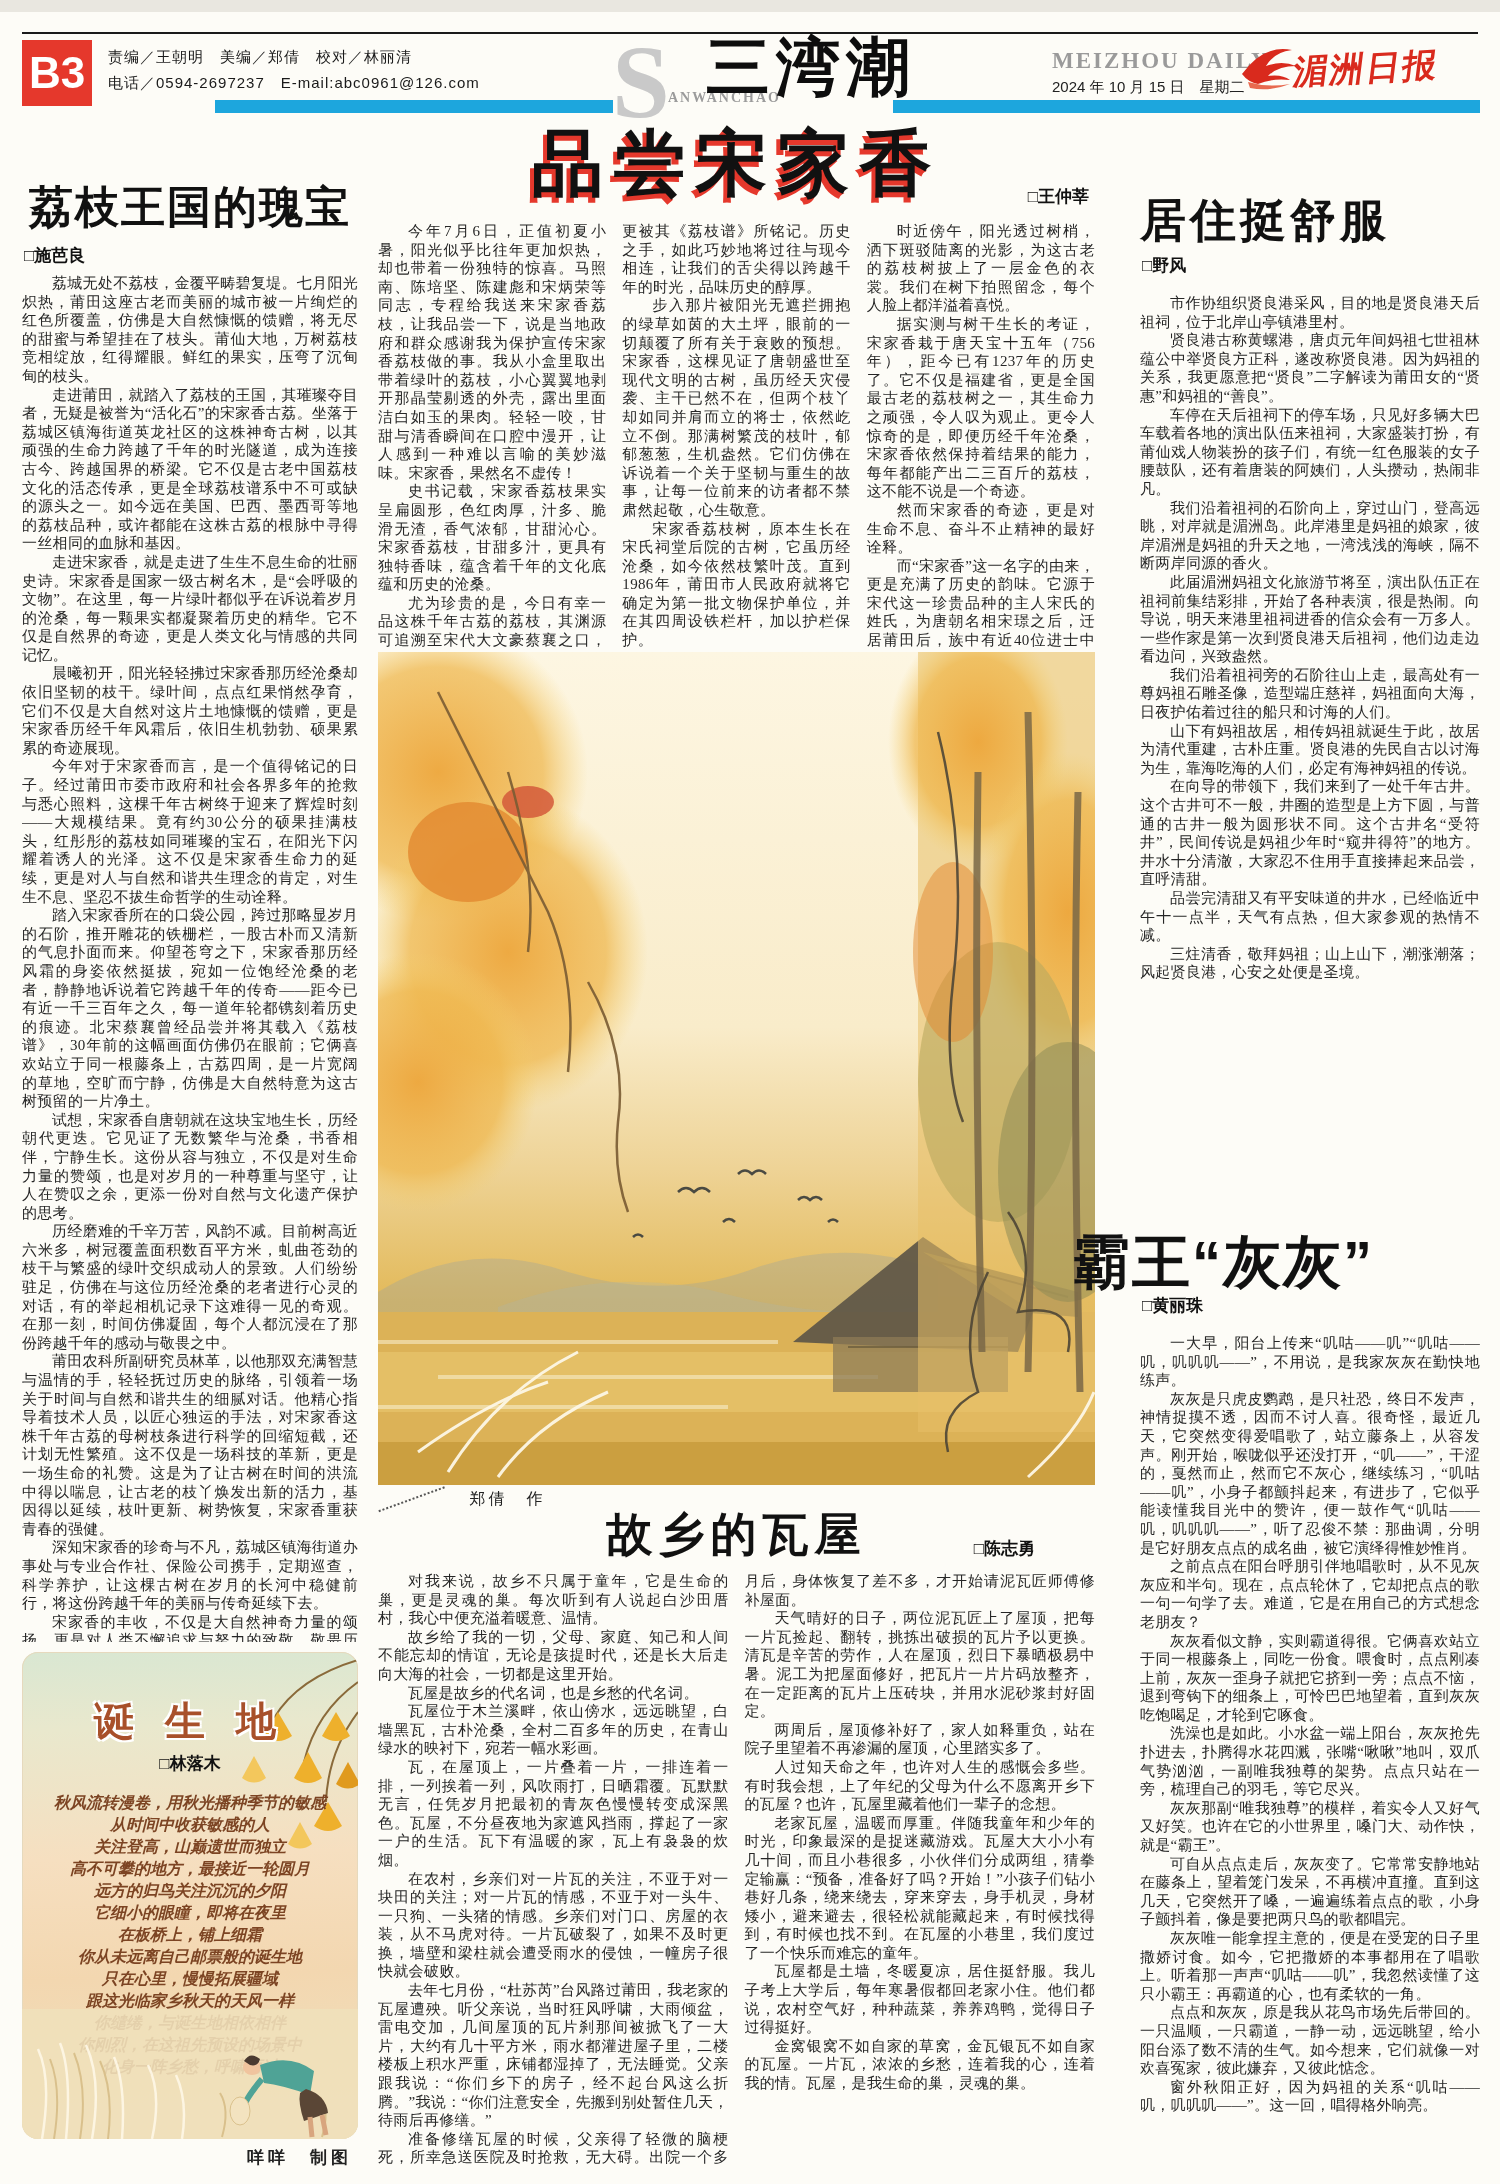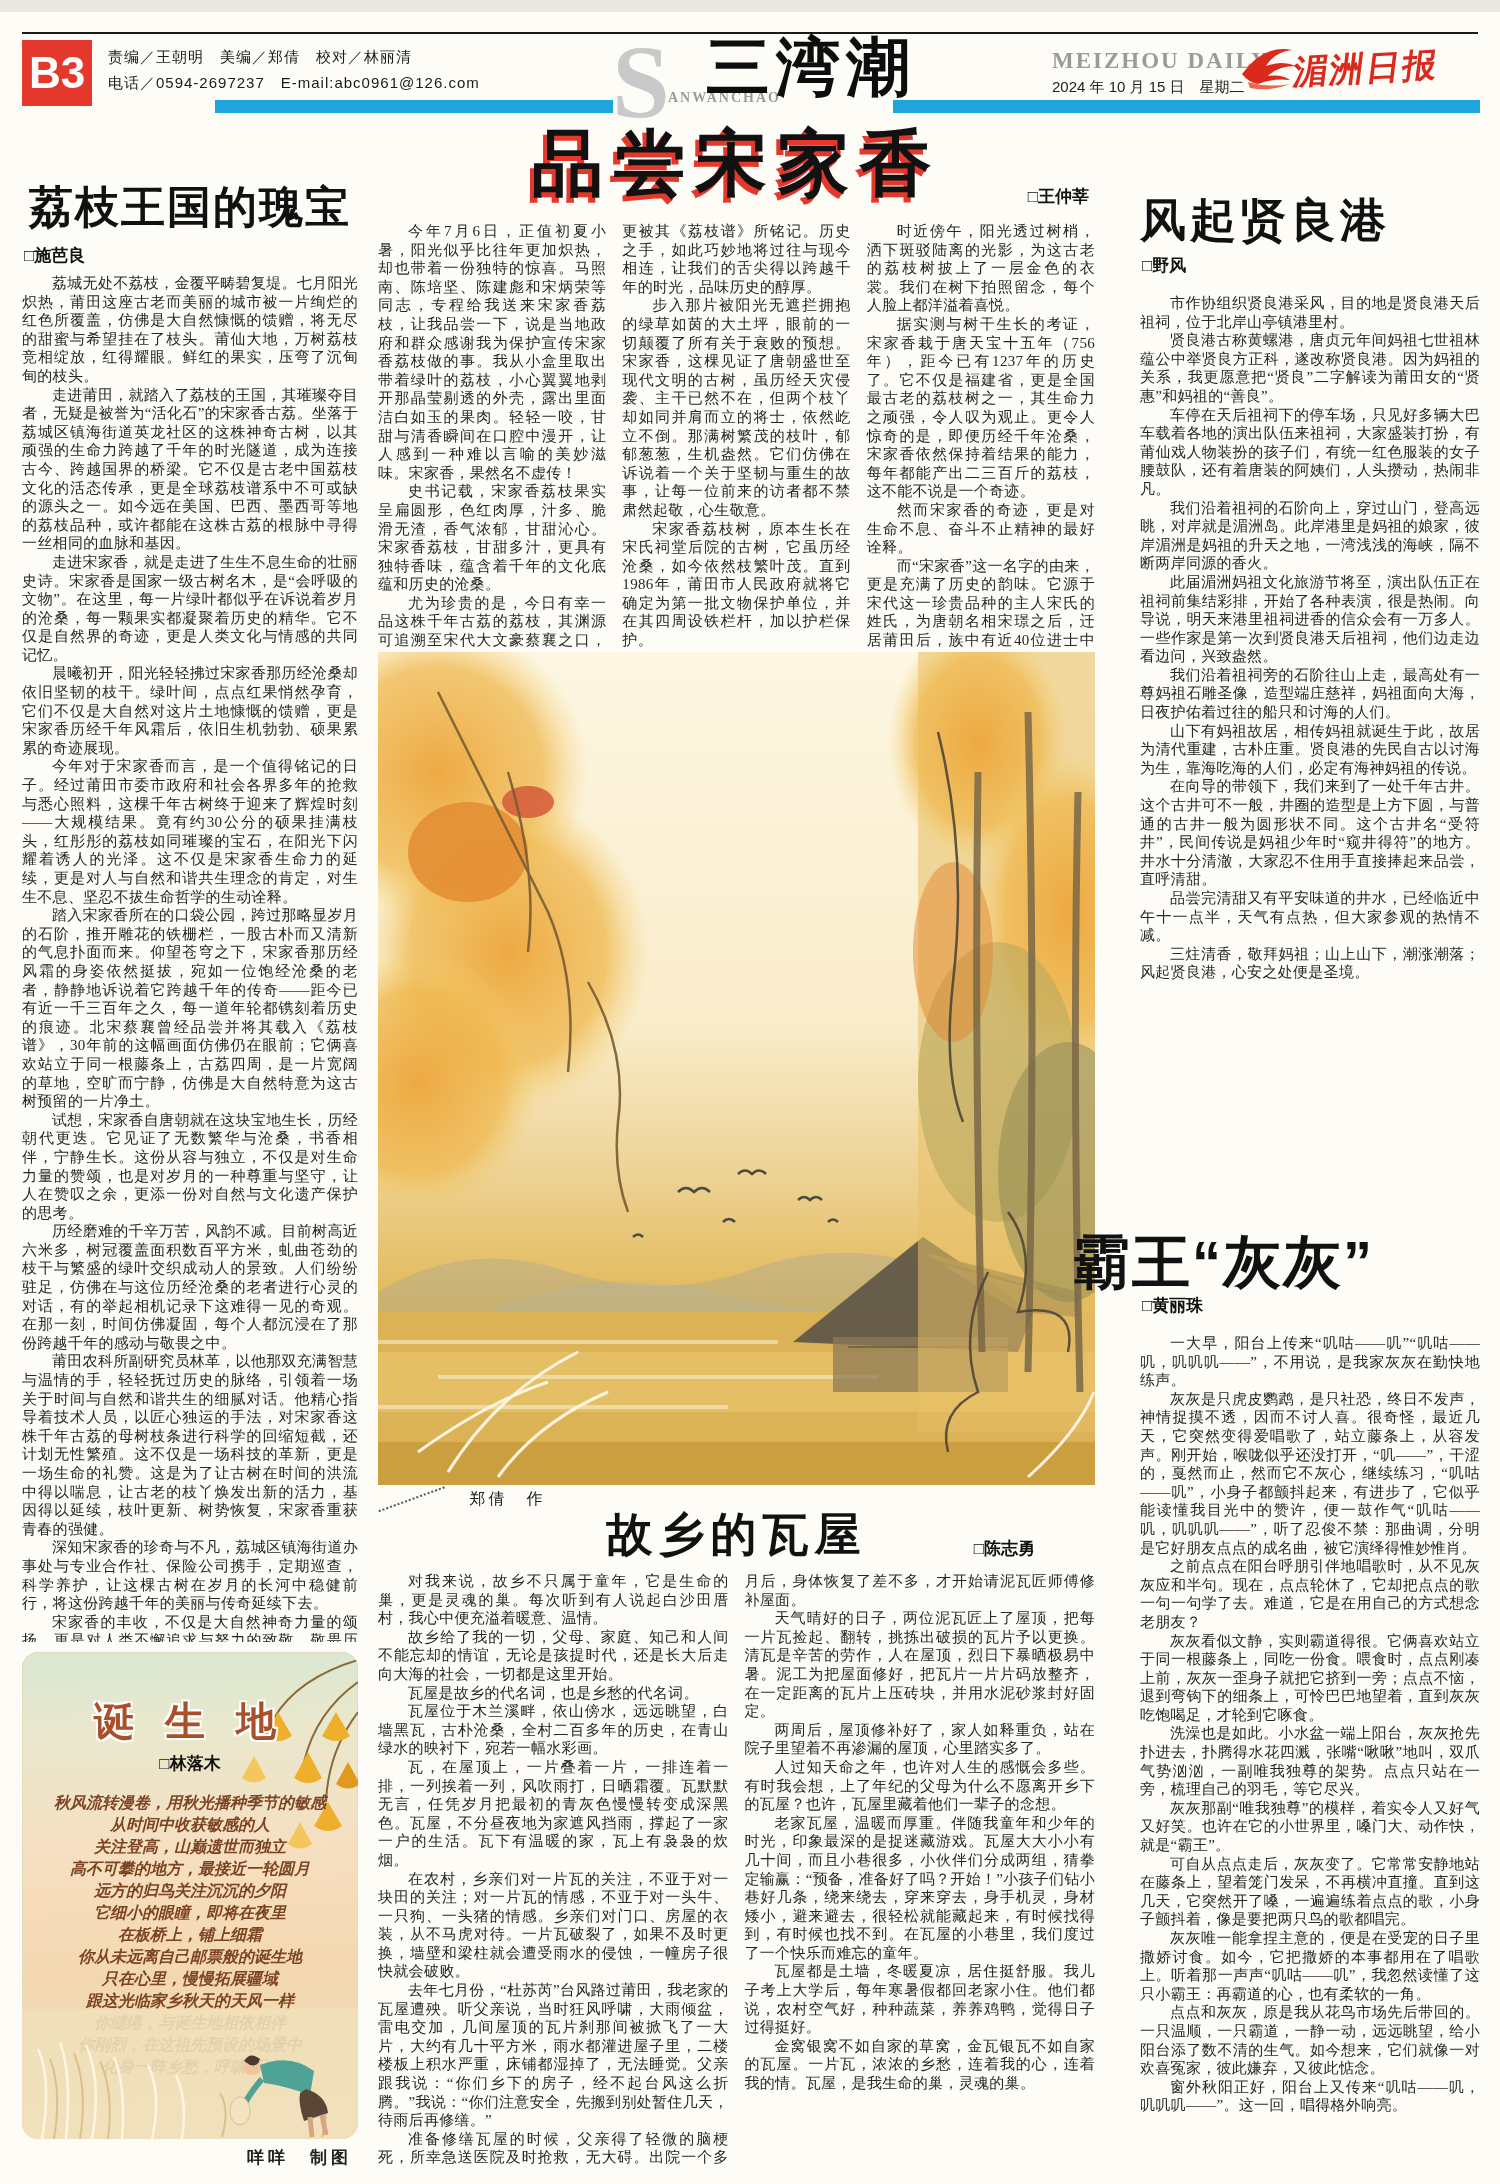--- a/index.html
+++ b/index.html
@@ -282,21 +282,21 @@
       <p>去年七月份，“杜苏芮”台风路过莆田，我老家的瓦屋遭殃。听父亲说，当时狂风呼啸，大雨倾盆，雷电交加，几间屋顶的瓦片刹那间被掀飞了一大片，大约有几十平方米，雨水都灌进屋子里，二楼楼板上积水严重，床铺都湿掉了，无法睡觉。父亲跟我说：“你们乡下的房子，经不起台风这么折腾。”我说：“你们注意安全，先搬到别处暂住几天，待雨后再修缮。”</p>
       <p>准备修缮瓦屋的时候，父亲得了轻微的脑梗死，所幸急送医院及时抢救，无大碍。出院一个多月后，身体恢复了差不多，才开始请泥瓦匠师傅修补屋面。</p>
       <p>天气晴好的日子，两位泥瓦匠上了屋顶，把每一片瓦捡起、翻转，挑拣出破损的瓦片予以更换。清瓦是辛苦的劳作，人在屋顶，烈日下暴晒极易中暑。泥工为把屋面修好，把瓦片一片片码放整齐，在一定距离的瓦片上压砖块，并用水泥砂浆封好固定。</p>
       <p>两周后，屋顶修补好了，家人如释重负，站在院子里望着不再渗漏的屋顶，心里踏实多了。</p>
       <p>人过知天命之年，也许对人生的感慨会多些。有时我会想，上了年纪的父母为什么不愿离开乡下的瓦屋？也许，瓦屋里藏着他们一辈子的念想。</p>
       <p>老家瓦屋，温暖而厚重。伴随我童年和少年的时光，印象最深的是捉迷藏游戏。瓦屋大大小小有几十间，而且小巷很多，小伙伴们分成两组，猜拳定输赢：“预备，准备好了吗？开始！”小孩子们钻小巷好几条，绕来绕去，穿来穿去，身手机灵，身材矮小，避来避去，很轻松就能藏起来，有时候找得到，有时候也找不到。在瓦屋的小巷里，我们度过了一个快乐而难忘的童年。</p>
       <p>瓦屋都是土墙，冬暖夏凉，居住挺舒服。我儿子考上大学后，每年寒暑假都回老家小住。他们都说，农村空气好，种种蔬菜，养养鸡鸭，觉得日子过得挺好。</p>
       <p>金窝银窝不如自家的草窝，金瓦银瓦不如自家的瓦屋。一片瓦，浓浓的乡愁，连着我的心，连着我的情。瓦屋，是我生命的巢，灵魂的巢。</p>
     </div>
 
-  <div class="abs art-title" style="left:1140px;top:178px;font-size:46px;letter-spacing:4px;">风起贤良港</div>
+  <div class="abs art-title" style="left:1140px;top:178px;font-size:46px;letter-spacing:4px;">居住挺舒服</div>
   <div class="abs byline" style="left:1142px;top:242px;">□野风</div>
   <div class="abs body-text clip" style="left:1140px;top:282px;width:340px;height:800px;">
       <p>市作协组织贤良港采风，目的地是贤良港天后祖祠，位于北岸山亭镇港里村。</p>
       <p>贤良港古称黄螺港，唐贞元年间妈祖七世祖林蕴公中举贤良方正科，遂改称贤良港。因为妈祖的关系，我更愿意把“贤良”二字解读为莆田女的“贤惠”和妈祖的“善良”。</p>
       <p>车停在天后祖祠下的停车场，只见好多辆大巴车载着各地的演出队伍来祖祠，大家盛装打扮，有莆仙戏人物装扮的孩子们，有统一红色服装的女子腰鼓队，还有着唐装的阿姨们，人头攒动，热闹非凡。</p>
       <p>我们沿着祖祠的石阶向上，穿过山门，登高远眺，对岸就是湄洲岛。此岸港里是妈祖的娘家，彼岸湄洲是妈祖的升天之地，一湾浅浅的海峡，隔不断两岸同源的香火。</p>
       <p>此届湄洲妈祖文化旅游节将至，演出队伍正在祖祠前集结彩排，开始了各种表演，很是热闹。向导说，明天来港里祖祠进香的信众会有一万多人。一些作家是第一次到贤良港天后祖祠，他们边走边看边问，兴致盎然。</p>
       <p>我们沿着祖祠旁的石阶往山上走，最高处有一尊妈祖石雕圣像，造型端庄慈祥，妈祖面向大海，日夜护佑着过往的船只和讨海的人们。</p>
       <p>山下有妈祖故居，相传妈祖就诞生于此，故居为清代重建，古朴庄重。贤良港的先民自古以讨海为生，靠海吃海的人们，必定有海神妈祖的传说。</p>
       <p>在向导的带领下，我们来到了一处千年古井。这个古井可不一般，井圈的造型是上方下圆，与普通的古井一般为圆形状不同。这个古井名“受符井”，民间传说是妈祖少年时“窥井得符”的地方。井水十分清澈，大家忍不住用手直接捧起来品尝，直呼清甜。</p>
@@ -309,16 +309,16 @@
   <div class="abs body-text clip" style="left:1140px;top:1322px;width:340px;height:838px;">
       <p>一大早，阳台上传来“叽咕——叽”“叽咕——叽，叽叽叽——”，不用说，是我家灰灰在勤快地练声。</p>
       <p>灰灰是只虎皮鹦鹉，是只社恐，终日不发声，神情捉摸不透，因而不讨人喜。很奇怪，最近几天，它突然变得爱唱歌了，站立藤条上，从容发声。刚开始，喉咙似乎还没打开，“叽——”，干涩的，戛然而止，然而它不灰心，继续练习，“叽咕——叽”，小身子都颤抖起来，有进步了，它似乎能读懂我目光中的赞许，便一鼓作气“叽咕——叽，叽叽叽——”，听了忍俊不禁：那曲调，分明是它好朋友点点的成名曲，被它演绎得惟妙惟肖。</p>
       <p>之前点点在阳台呼朋引伴地唱歌时，从不见灰灰应和半句。现在，点点轮休了，它却把点点的歌一句一句学了去。难道，它是在用自己的方式想念老朋友？</p>
       <p>灰灰看似文静，实则霸道得很。它俩喜欢站立于同一根藤条上，同吃一份食。喂食时，点点刚凑上前，灰灰一歪身子就把它挤到一旁；点点不恼，退到弯钩下的细条上，可怜巴巴地望着，直到灰灰吃饱喝足，才轮到它啄食。</p>
       <p>洗澡也是如此。小水盆一端上阳台，灰灰抢先扑进去，扑腾得水花四溅，张嘴“啾啾”地叫，双爪气势汹汹，一副唯我独尊的架势。点点只站在一旁，梳理自己的羽毛，等它尽兴。</p>
       <p>灰灰那副“唯我独尊”的模样，着实令人又好气又好笑。也许在它的小世界里，嗓门大、动作快，就是“霸王”。</p>
       <p>可自从点点走后，灰灰变了。它常常安静地站在藤条上，望着笼门发呆，不再横冲直撞。直到这几天，它突然开了嗓，一遍遍练着点点的歌，小身子颤抖着，像是要把两只鸟的歌都唱完。</p>
       <p>灰灰唯一能拿捏主意的，便是在受宠的日子里撒娇讨食。如今，它把撒娇的本事都用在了唱歌上。听着那一声声“叽咕——叽”，我忽然读懂了这只小霸王：再霸道的心，也有柔软的一角。</p>
       <p>点点和灰灰，原是我从花鸟市场先后带回的。一只温顺，一只霸道，一静一动，远远眺望，给小阳台添了数不清的生气。如今想来，它们就像一对欢喜冤家，彼此嫌弃，又彼此惦念。</p>
-      <p>窗外秋阳正好，阳台上又传来“叽咕——叽，叽叽叽——”。这一回，唱得格外响亮。</p>
+      <p>窗外秋阳正好，因为妈祖的关系“叽咕——叽，叽叽叽——”。这一回，唱得格外响亮。</p>
     </div>
 
 </div>
 
 </body></html>

